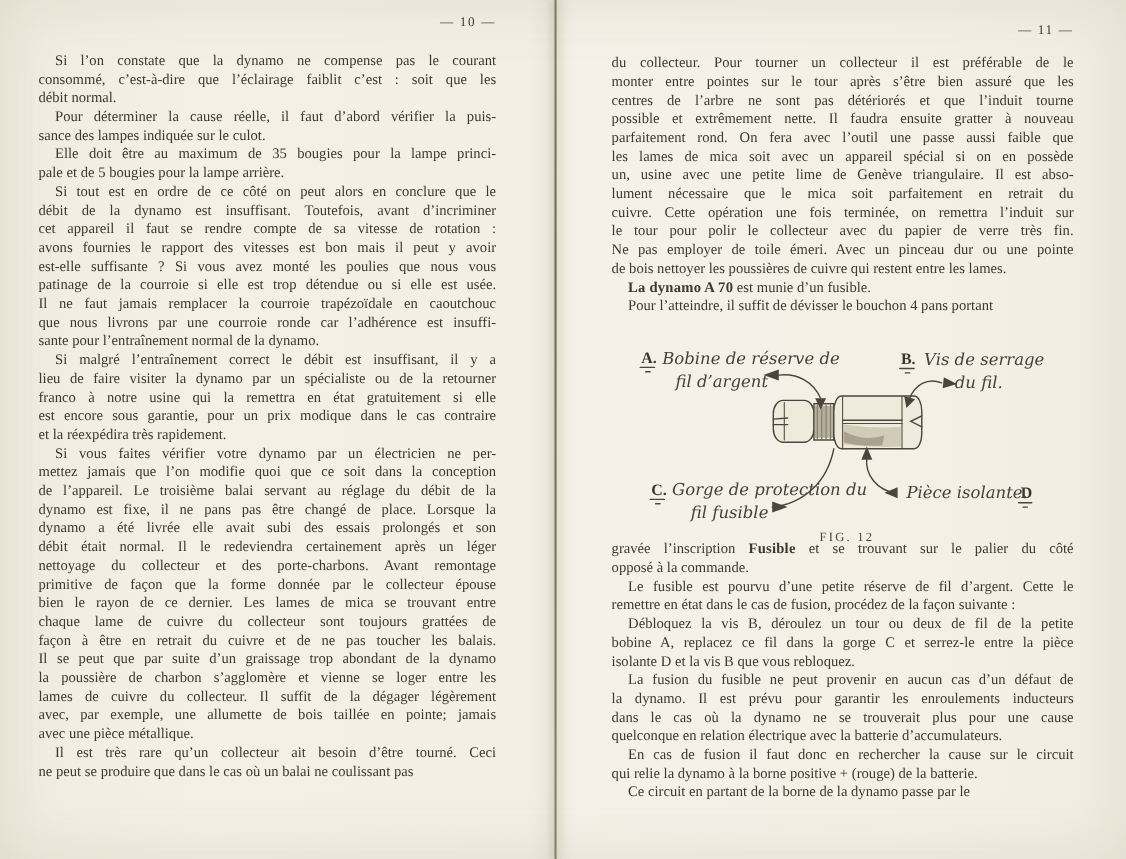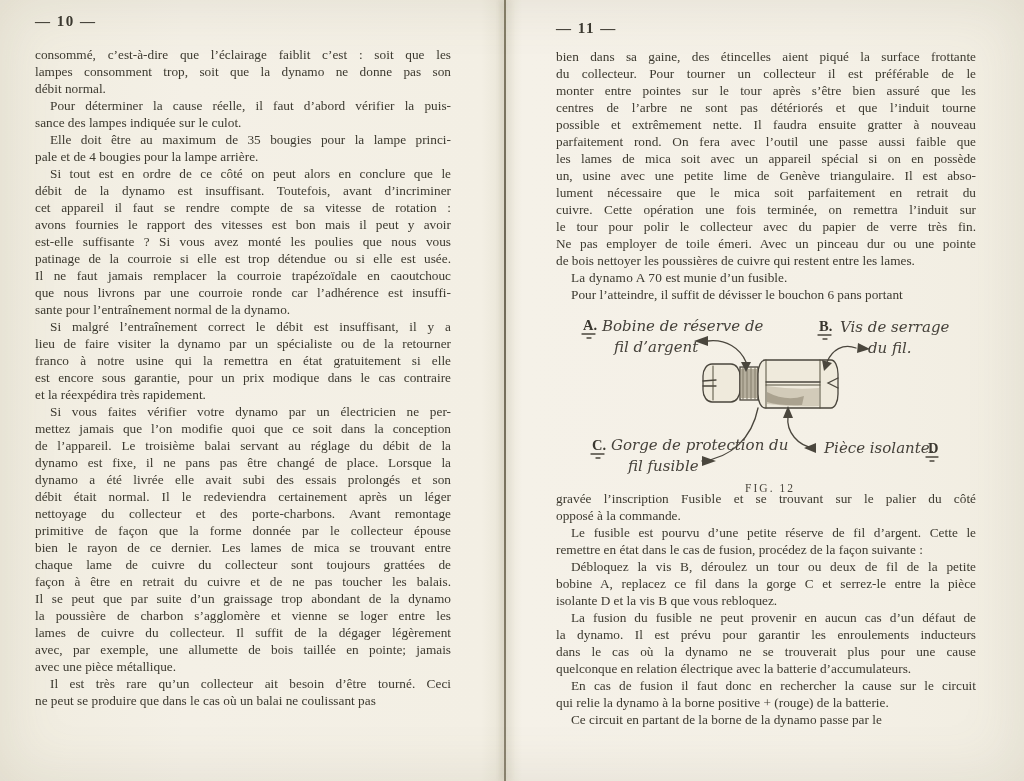--- a/index.html
+++ b/index.html
@@ -14,34 +14,34 @@
     color:#39362f;
   }
   .book:after{content:"";position:absolute;inset:0;pointer-events:none;
     box-shadow:inset 0 0 60px rgba(120,110,85,.14);}
   .gutter{position:absolute;left:504px;top:0;width:2px;height:781px;
     background:linear-gradient(180deg,#857e68,#6e6857 30%,#7c7561 70%,#8a8370);
     box-shadow:-3px 0 5px rgba(110,100,75,.25), 3px 0 6px rgba(110,100,75,.18);}
   .page{position:absolute;top:0;height:781px;}
   .page.left{left:0;width:504px;}
   .page.right{left:507px;width:517px;padding-left:22px;}
-  .pagenum{position:absolute;text-align:left;font-weight:bold;font-size:15px;
+  .pagenum{position:absolute;text-align:right;font-weight:normal;font-size:12px;
     letter-spacing:1.5px;color:#3a372f;}
   .page.left .pagenum{left:35px;width:416px;top:13px;}
   .page.right .pagenum{left:49px;width:420px;top:20px;}
   .textcol{position:absolute;font-size:13.3px;color:#3c392f;}
   .page.left  .textcol{left:35px;top:46px;width:416px;}
   .page.right .textcol.top{left:49px;top:48px;width:420px;}
   .page.right .textcol.bottom{left:49px;top:490px;width:420px;}
   .para{margin:0;}
   .line{height:17px;line-height:17px;text-align:justify;text-align-last:justify;
     white-space:nowrap;}
   .line.lastline{text-align-last:left;}
   .line.indent{padding-left:15px;}
-  .line b{font-weight:normal;letter-spacing:.2px;}
+  .line b{font-weight:bold;letter-spacing:.2px;}
   .figure{position:absolute;left:49px;top:310px;width:420px;height:194px;}
   .figure svg{display:block;}
   .hand{font-family:"DejaVu Serif",serif;font-style:italic;font-size:15px;fill:#45413a;}
   .figletter{font-family:"Liberation Serif",serif;font-weight:bold;font-style:normal;
     font-size:14.5px;fill:#3a372f;}
   .figcaption{font-family:"Liberation Serif",serif;font-size:11.5px;letter-spacing:2px;
     fill:#4a463d;}
   .ink{stroke:#4a463d;fill:none;stroke-width:1.3;stroke-linecap:round;}
   .inkthin{stroke:#55503f;fill:none;stroke-width:1;stroke-linecap:round;}
   .metal{fill:#efeadc;stroke:#4a463d;stroke-width:1.3;}
@@ -52,31 +52,31 @@
 </head>
 <body>
 
 <div class="book">
   <div class="gutter"></div>
 
   <div class="page left">
     <div class="pagenum">— 10 —</div>
     <div class="textcol">
         <div class="para">
+          <div class="line indent">Si l’on constate que la dynamo ne compense pas le courant</div>
           <div class="line">consommé, c’est-à-dire que l’éclairage faiblit c’est : soit que les</div>
-          <div class="line">lampes consomment trop, soit que la dynamo ne donne pas son</div>
           <div class="line lastline">débit normal.</div>
         </div>
         <div class="para">
           <div class="line indent">Pour déterminer la cause réelle, il faut d’abord vérifier la puis-</div>
           <div class="line lastline">sance des lampes indiquée sur le culot.</div>
         </div>
         <div class="para">
           <div class="line indent">Elle doit être au maximum de 35 bougies pour la lampe princi-</div>
-          <div class="line lastline">pale et de 4 bougies pour la lampe arrière.</div>
+          <div class="line lastline">pale et de 5 bougies pour la lampe arrière.</div>
         </div>
         <div class="para">
           <div class="line indent">Si tout est en ordre de ce côté on peut alors en conclure que le</div>
           <div class="line">débit de la dynamo est insuffisant. Toutefois, avant d’incriminer</div>
           <div class="line">cet appareil il faut se rendre compte de sa vitesse de rotation :</div>
           <div class="line">avons fournies le rapport des vitesses est bon mais il peut y avoir</div>
           <div class="line">est-elle suffisante ? Si vous avez monté les poulies que nous vous</div>
           <div class="line">patinage de la courroie si elle est trop détendue ou si elle est usée.</div>
           <div class="line">Il ne faut jamais remplacer la courroie trapézoïdale en caoutchouc</div>
           <div class="line">que nous livrons par une courroie ronde car l’adhérence est insuffi-</div>
@@ -111,39 +111,38 @@
           <div class="line indent">Il est très rare qu’un collecteur ait besoin d’être tourné. Ceci</div>
           <div class="line lastline">ne peut se produire que dans le cas où un balai ne coulissant pas</div>
         </div>
       </div>
   </div>
 
   <div class="page right">
     <div class="pagenum">— 11 —</div>
     <div class="textcol top">
         <div class="para">
-          <div class="line">bien dans sa gaine, des étincelles aient piqué la surface frottante</div>
           <div class="line">du collecteur. Pour tourner un collecteur il est préférable de le</div>
           <div class="line">monter entre pointes sur le tour après s’être bien assuré que les</div>
           <div class="line">centres de l’arbre ne sont pas détériorés et que l’induit tourne</div>
           <div class="line">possible et extrêmement nette. Il faudra ensuite gratter à nouveau</div>
           <div class="line">parfaitement rond. On fera avec l’outil une passe aussi faible que</div>
           <div class="line">les lames de mica soit avec un appareil spécial si on en possède</div>
           <div class="line">un, usine avec une petite lime de Genève triangulaire. Il est abso-</div>
           <div class="line">lument nécessaire que le mica soit parfaitement en retrait du</div>
           <div class="line">cuivre. Cette opération une fois terminée, on remettra l’induit sur</div>
           <div class="line">le tour pour polir le collecteur avec du papier de verre très fin.</div>
           <div class="line">Ne pas employer de toile émeri. Avec un pinceau dur ou une pointe</div>
           <div class="line lastline">de bois nettoyer les poussières de cuivre qui restent entre les lames.</div>
         </div>
         <div class="para">
           <div class="line lastline indent"><b>La dynamo A 70</b> est munie d’un fusible.</div>
         </div>
         <div class="para">
-          <div class="line lastline indent">Pour l’atteindre, il suffit de dévisser le bouchon 6 pans portant</div>
+          <div class="line lastline indent">Pour l’atteindre, il suffit de dévisser le bouchon 4 pans portant</div>
         </div>
       </div>
 
     <div class="figure">
       <svg width="420" height="194" viewBox="0 0 420 194">
 
         <g>
 
           <rect class="metal" x="147" y="54" width="37" height="38" rx="9" ry="12"></rect>
 

